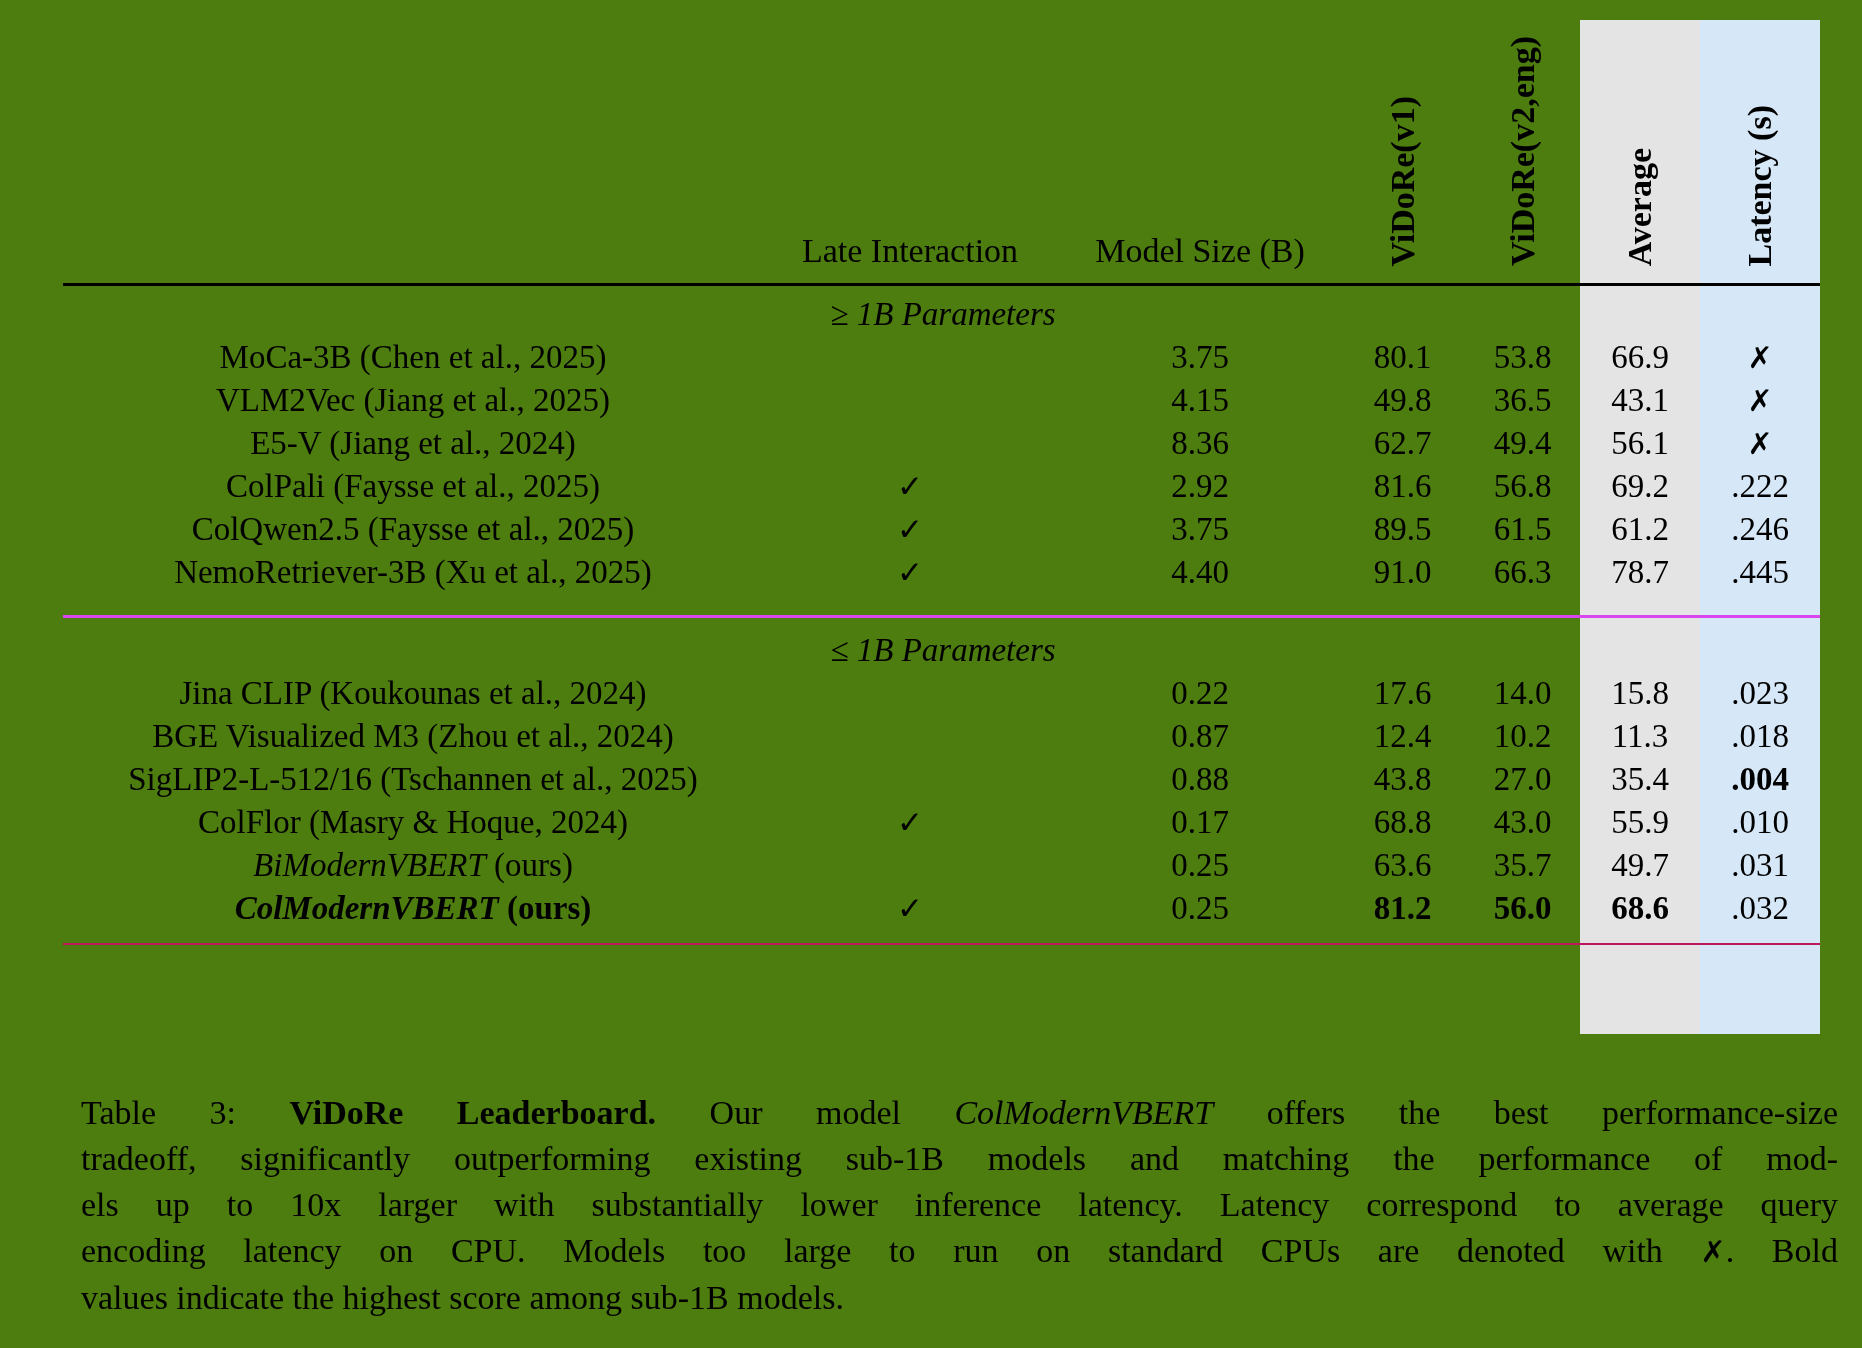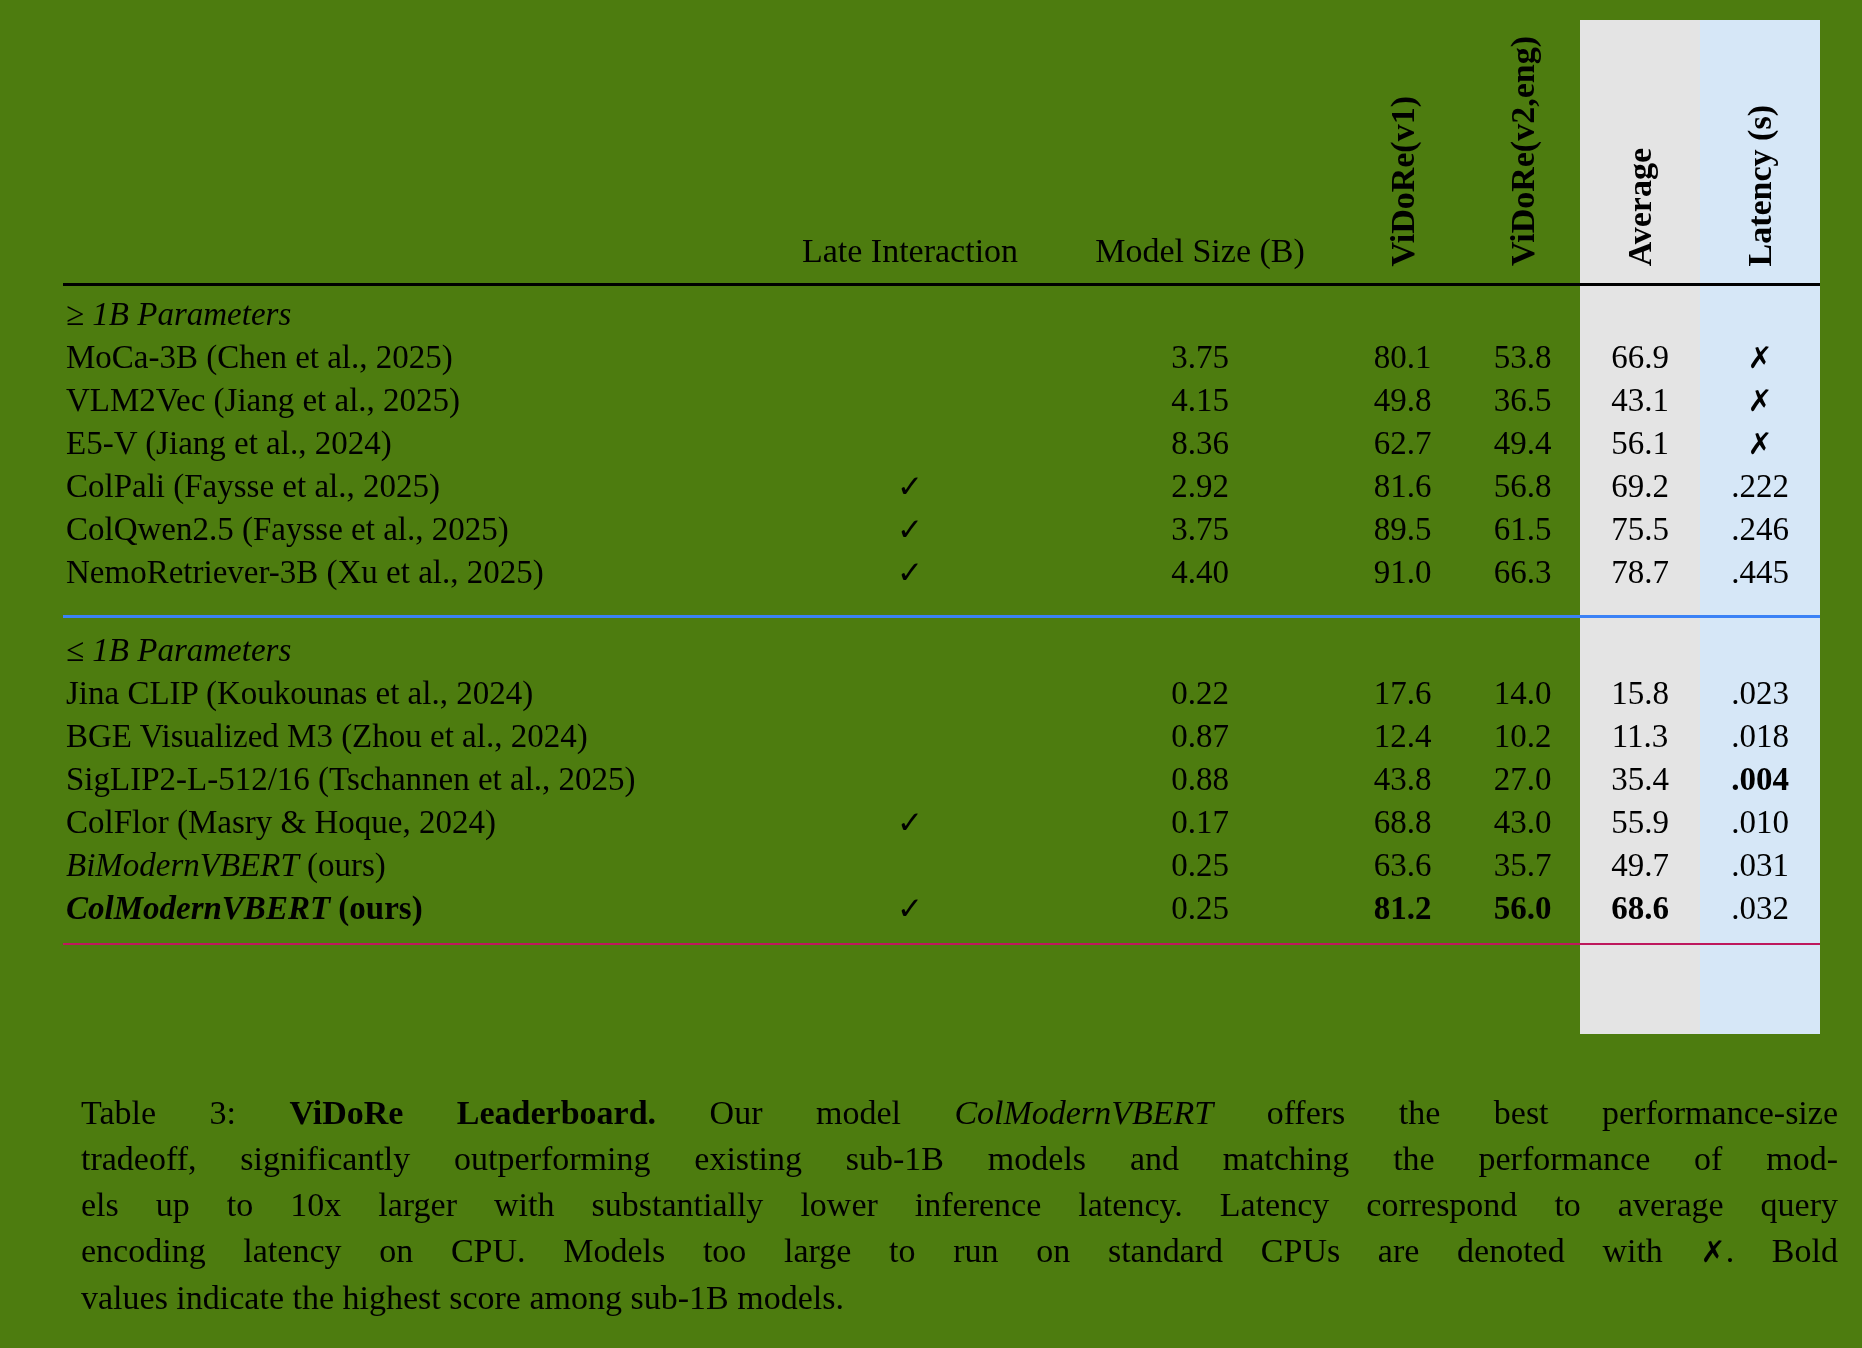--- a/index.html
+++ b/index.html
@@ -34,26 +34,26 @@
     border-bottom:3px solid #000;
   }
   .hlabel{font-size:34px;line-height:40px;display:inline-block;white-space:nowrap;}
   .rot{
     writing-mode:vertical-rl;transform:rotate(180deg);
     font-weight:bold;font-size:34px;line-height:38px;
     display:inline-block;white-space:nowrap;
   }
 
   td{font-size:33px;line-height:43px;vertical-align:baseline;padding:0;}
-  td.model{text-align:left;padding-left:3px;}
+  td.model{text-align:center;padding-left:3px;}
   td.num{text-align:center;}
   td.section-title{font-style:italic;}
   tr.sec-first td{padding-top:7px;}
   tr.sec-start td{padding-top:11px;}
-  tr.rule-after td{padding-bottom:21px;border-bottom:3px solid #3b82f6;}
+  tr.rule-after td{padding-bottom:21px;border-bottom:3px solid #d946ef;}
   tr.table-end td{padding-bottom:13px;border-bottom:2px solid #be185d;}
 
   .b{font-weight:bold;}
   .i{font-style:italic;}
   .glyph{font-family:"DejaVu Sans",sans-serif;font-weight:bold;}
   .check{font-size:31px;}
   .cross{font-size:30px;}
 
   .caption{
     position:absolute;left:81px;top:1090px;width:1757px;z-index:1;
@@ -129,21 +129,21 @@
           <td class="num">56.8</td>
           <td class="num">69.2</td>
           <td class="num">.222</td>
         </tr>
         <tr>
           <td class="model"><span>ColQwen2.5 (Faysse et al., 2025)</span></td>
           <td class="num"><span class="glyph check">✓</span></td>
           <td class="num">3.75</td>
           <td class="num">89.5</td>
           <td class="num">61.5</td>
-          <td class="num">75.5</td>
+          <td class="num">61.2</td>
           <td class="num">.246</td>
         </tr>
         <tr class="rule-after">
           <td class="model"><span>NemoRetriever-3B (Xu et al., 2025)</span></td>
           <td class="num"><span class="glyph check">✓</span></td>
           <td class="num">4.40</td>
           <td class="num">91.0</td>
           <td class="num">66.3</td>
           <td class="num">78.7</td>
           <td class="num">.445</td>

